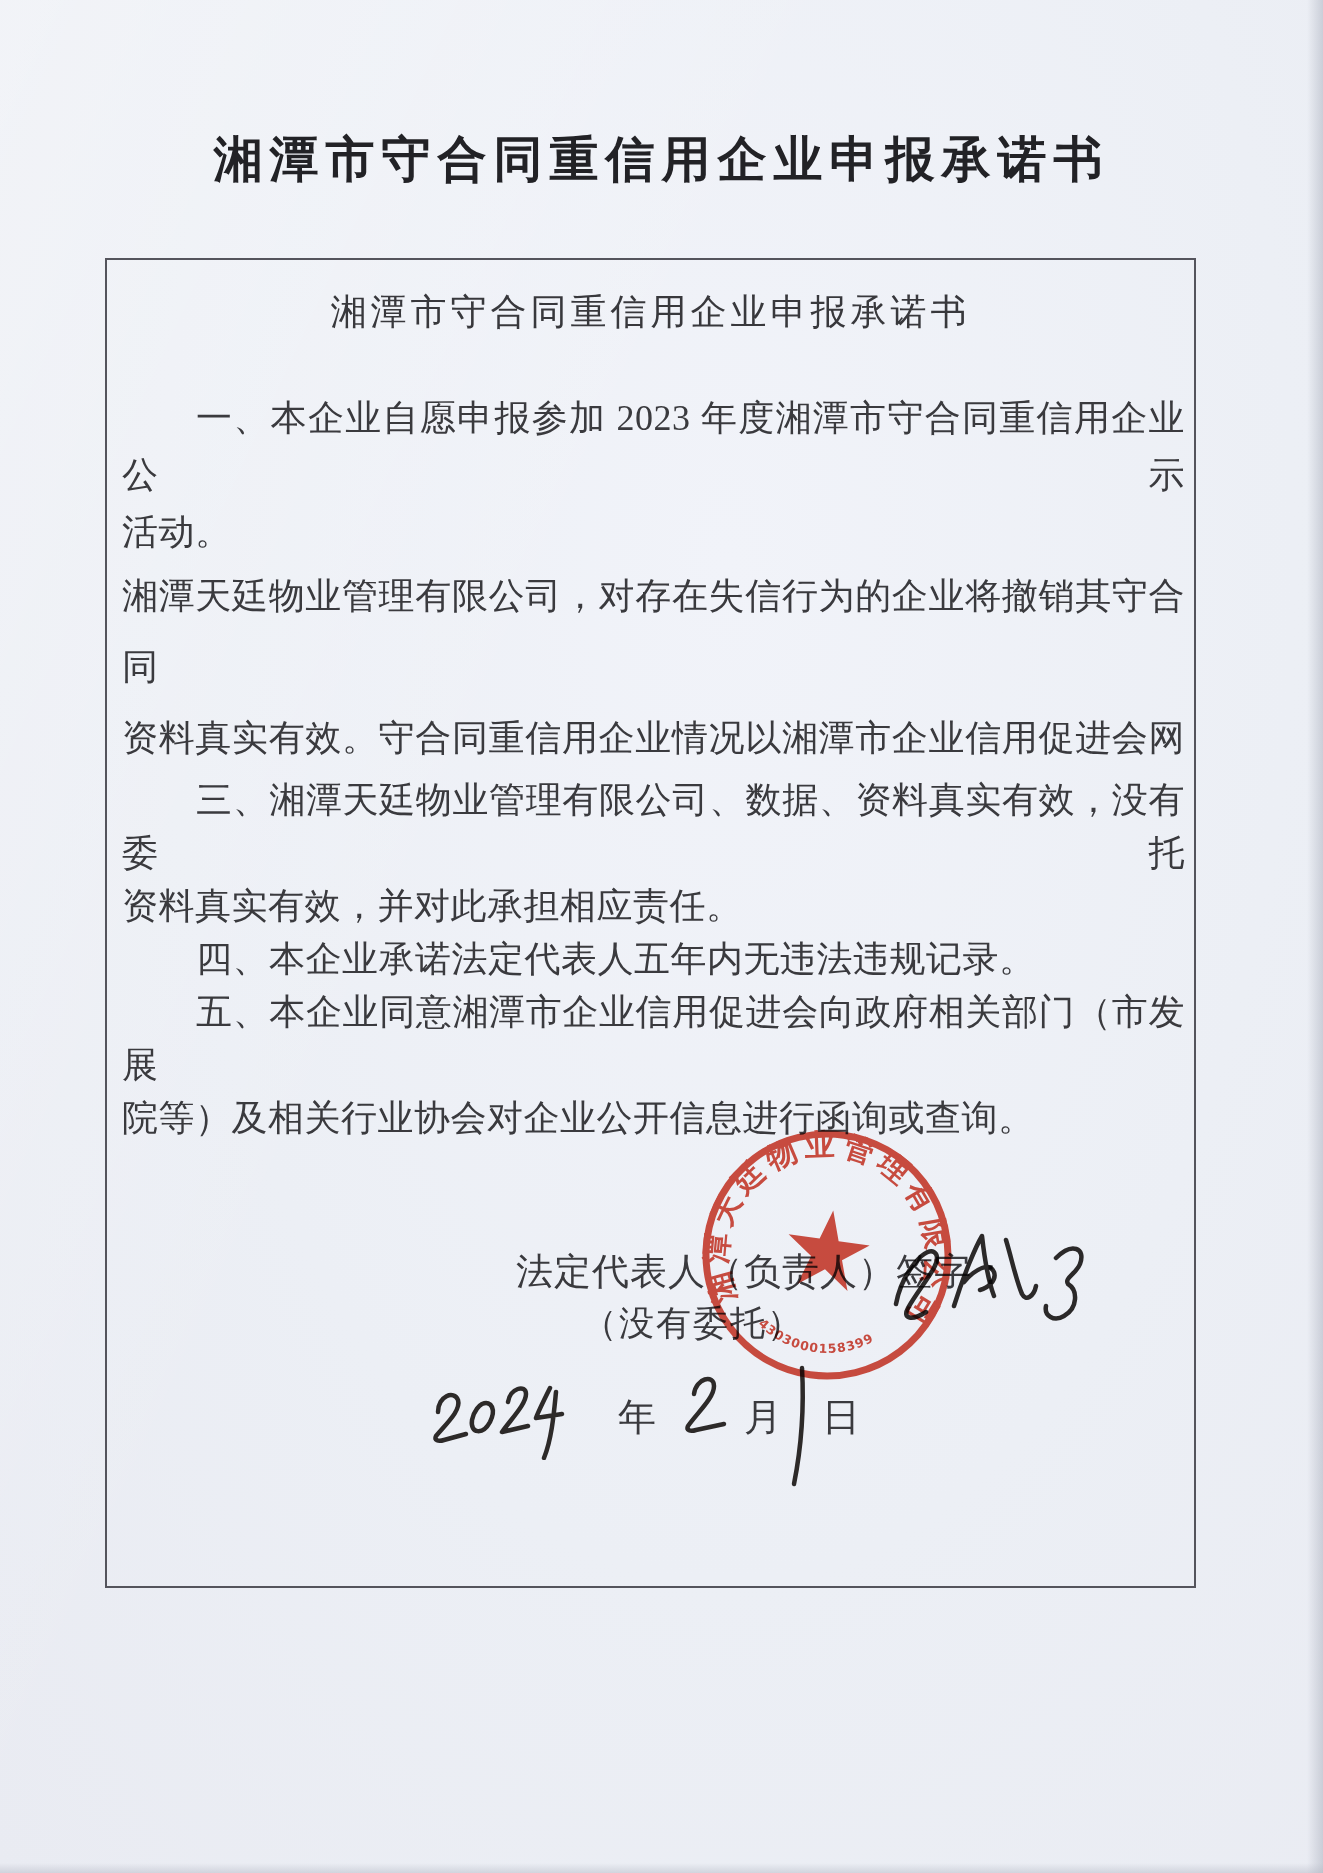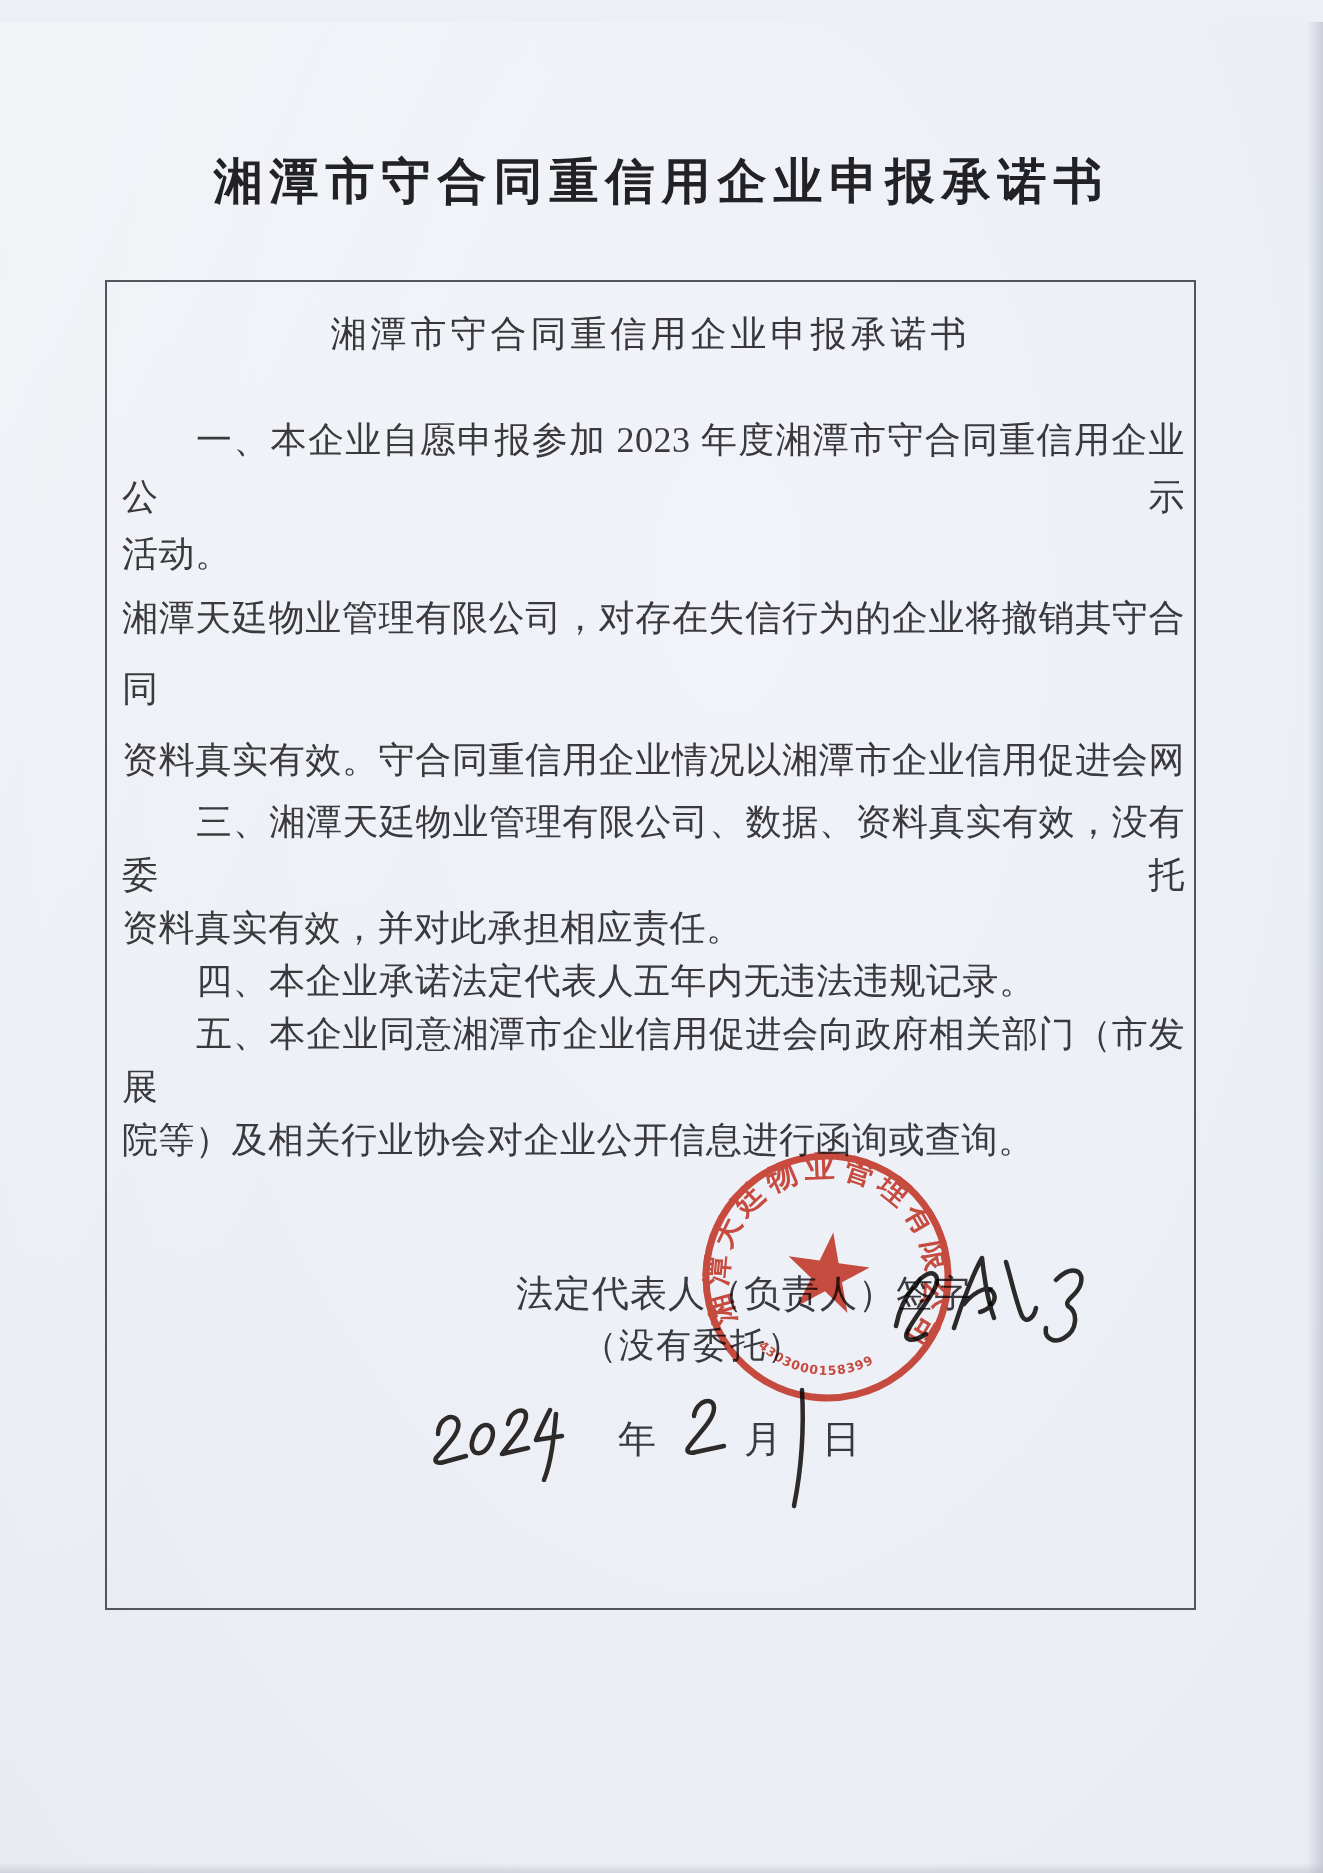--- a/index.html
+++ b/index.html
@@ -5,21 +5,20 @@
   html,body{margin:0;padding:0;}
   body{
     width:1323px;height:1873px;position:relative;overflow:hidden;
     background:#edeff6;
     font-family:"Liberation Serif","DejaVu Serif",serif;
   }
   .page{position:absolute;inset:0;
     background:
       linear-gradient(115deg, rgba(255,255,255,.35) 0%, rgba(255,255,255,0) 40%),
       radial-gradient(ellipse at 55% 30%, #f1f3f9 0%, #ecEFf5 55%, #e9ebf2 100%);
-    margin-top: 22px;
   }
   .scan-edge-right{position:absolute;top:0;right:0;width:16px;height:100%;
     background:linear-gradient(to right, rgba(190,194,205,0) 0%, rgba(175,180,193,.55) 100%);}
   .scan-edge-bottom{position:absolute;left:0;bottom:0;width:100%;height:10px;
     background:linear-gradient(to bottom, rgba(190,194,205,0) 0%, rgba(178,182,194,.45) 100%);}
 
   .main-title{
     position:absolute;left:0;right:0;top:128px;height:64px;line-height:64px;
     text-align:center;font-size:49px;font-weight:700;color:#222226;
     letter-spacing:7px;

